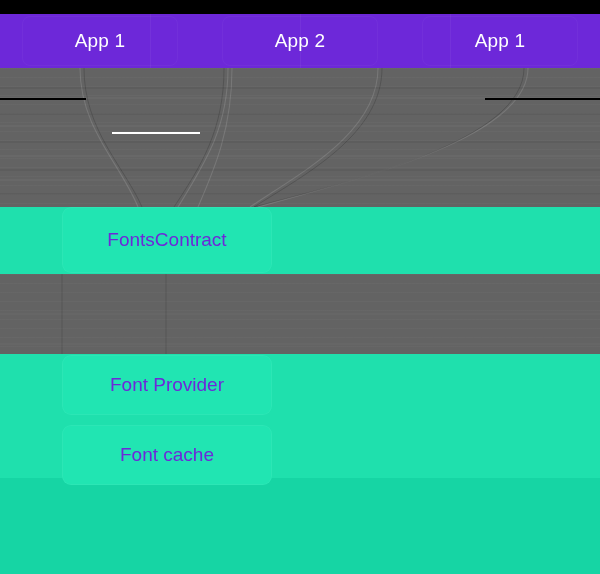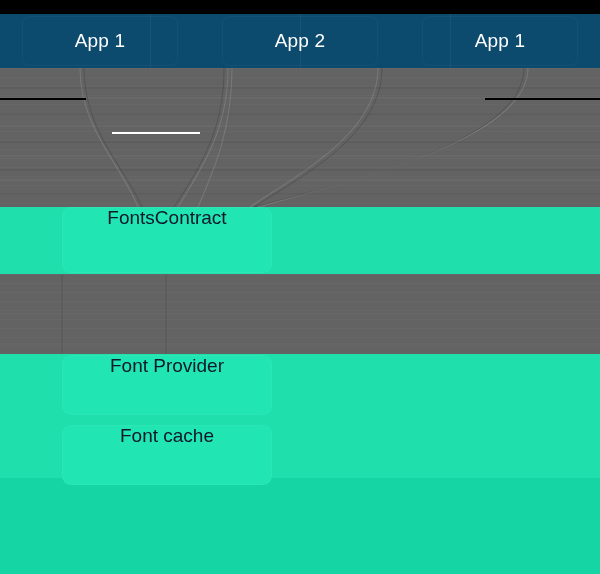--- a/index.html
+++ b/index.html
@@ -31,21 +31,21 @@
     display:flex;
   }
   .app-tab{
     flex:1 1 0;
     position:relative;
     display:flex;align-items:center;justify-content:center;
     height:54px;
     color:#ffffff;
     font-size:19px;
     letter-spacing:.2px;
-    background:#0c4a6e;
+    background:#6d28d9;
   }
   
   .app-tab::before{
     content:"";
     position:absolute;
     left:22px;right:22px;top:2px;bottom:2px;
     border:1px solid rgba(255,255,255,.035);
     border-radius:8px;
     pointer-events:none;
   }
@@ -99,24 +99,24 @@
   .gr-4{top:478px;height:96px;background:#16d5a4;}
 
   .band-divider{
     position:absolute;left:0;width:600px;height:1px;
     background:rgba(0,0,0,.055);
   }
 
   
   .node{
     position:absolute;
-    display:flex;justify-content:center;
+    display:flex;align-items:center;justify-content:center;
     border-radius:9px;
     background:#21e5b2;
-    color:#0f172a;
+    color:#6d28d9;
     font-size:19px;
     box-shadow:0 0 0 1px rgba(255,255,255,.05) inset;
   }
   .node-fontscontract{left:62px;top:207px;width:210px;height:66px;}
   .node-fontprovider{left:62px;top:355px;width:210px;height:60px;}
   .node-fontcache{left:62px;top:425px;width:210px;height:60px;}
 
   
   .stub{
     position:absolute;width:1px;background:rgba(0,0,0,.18);

